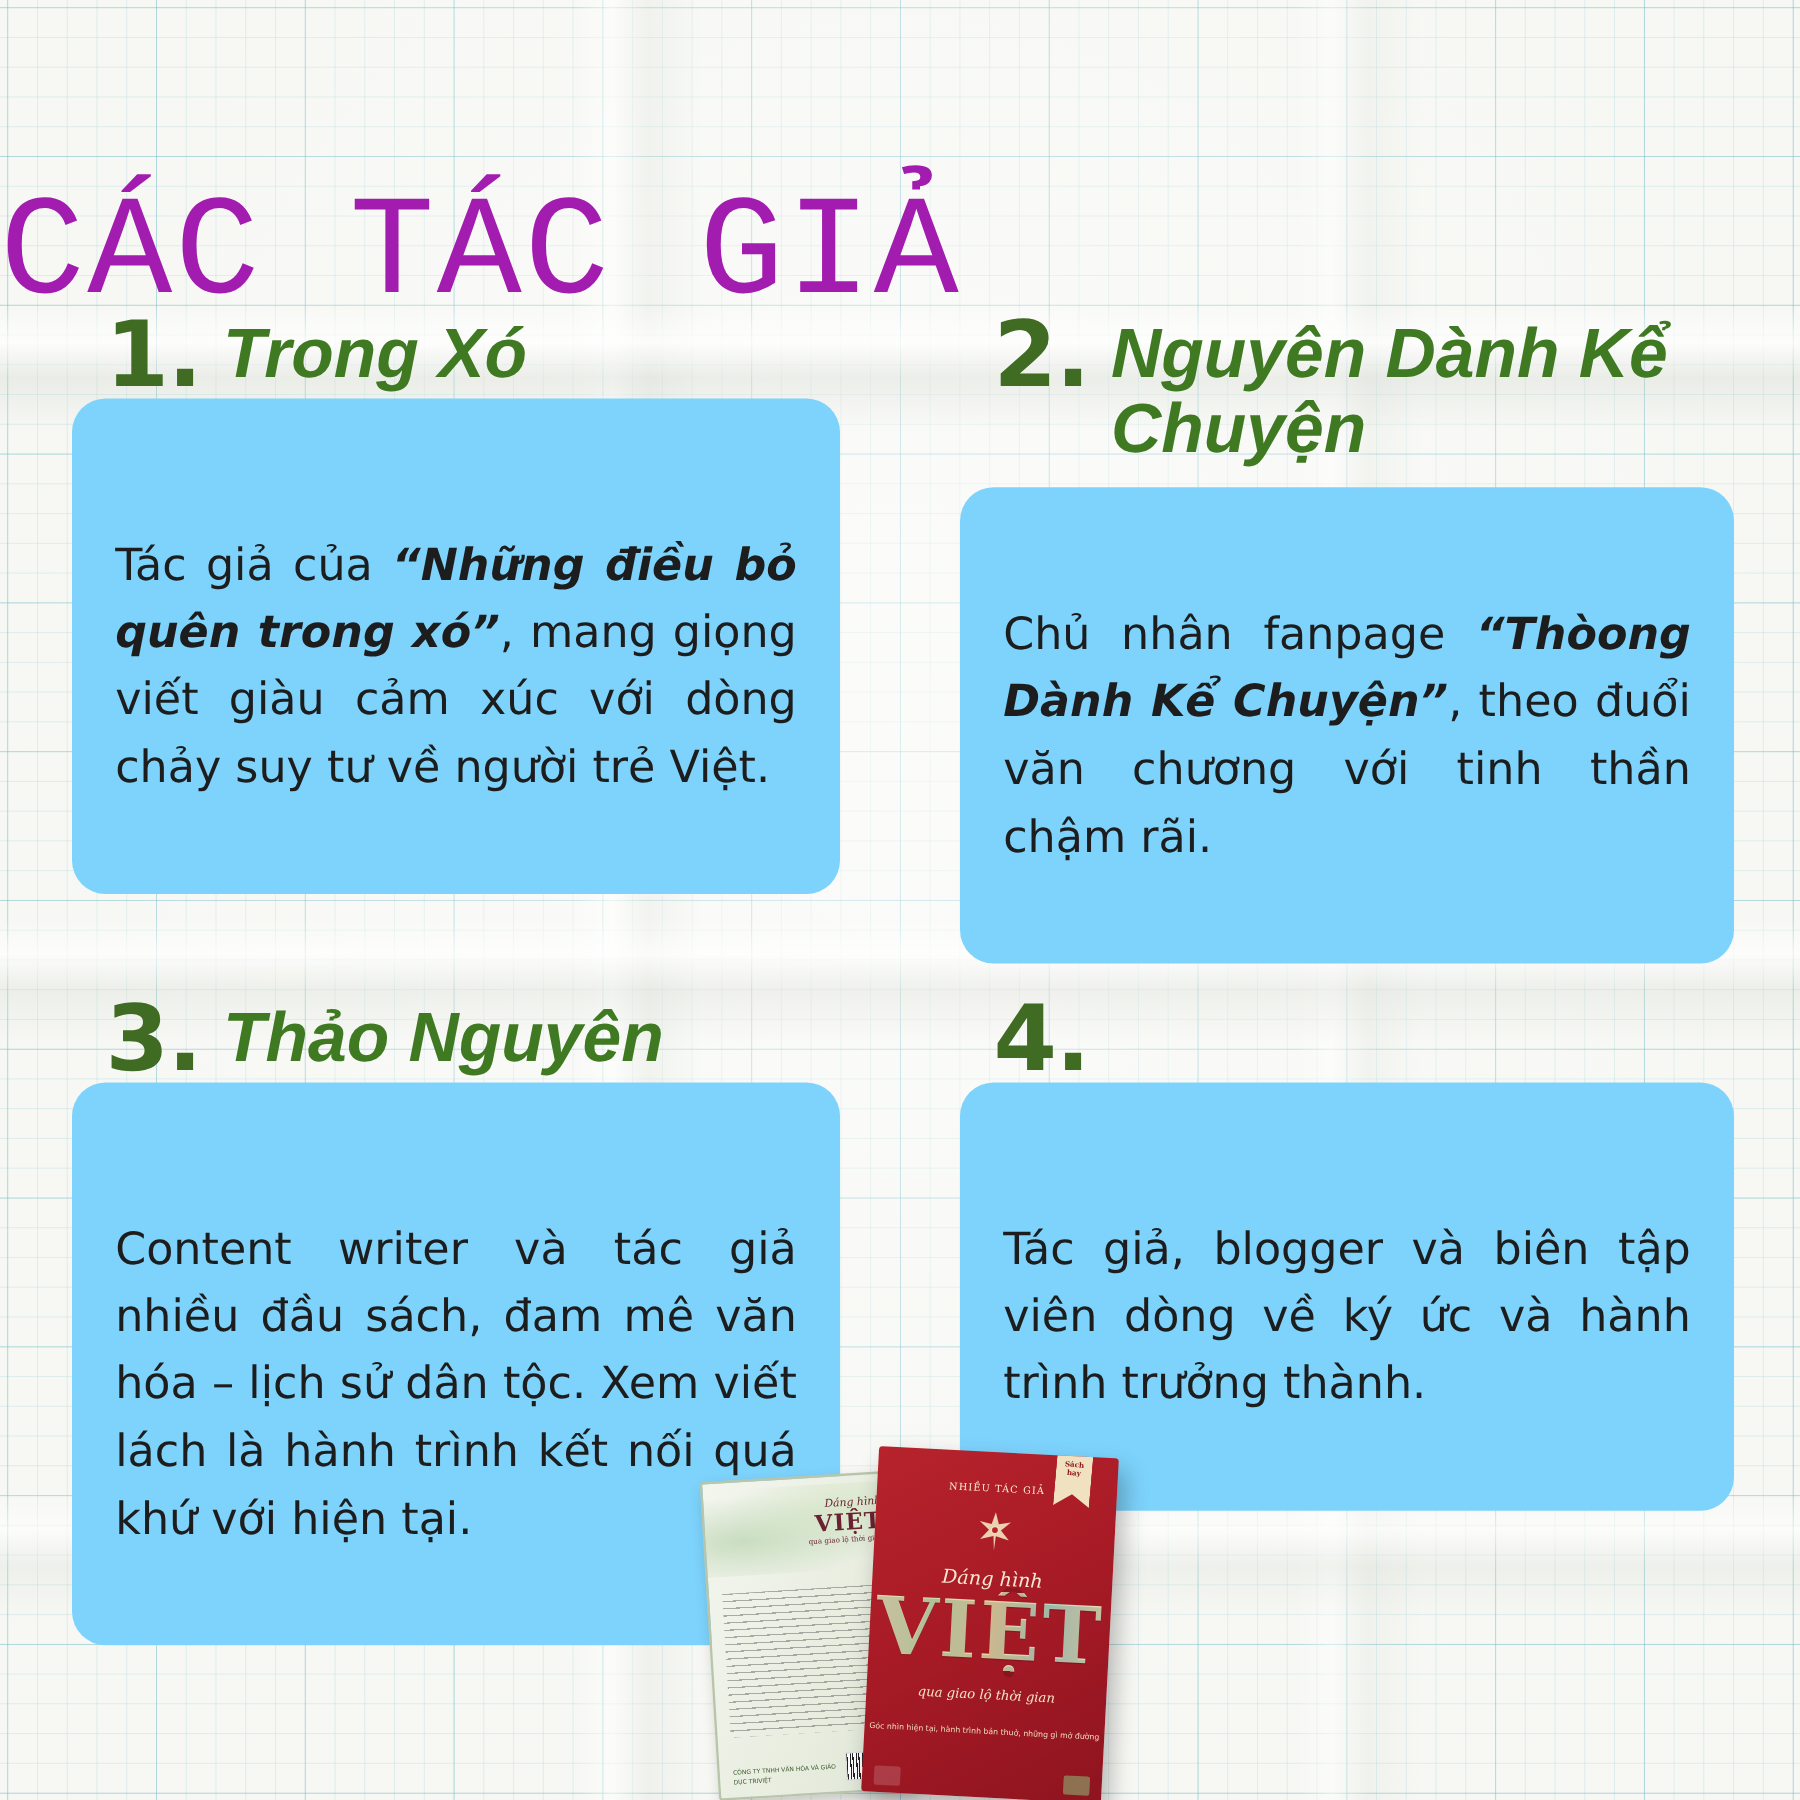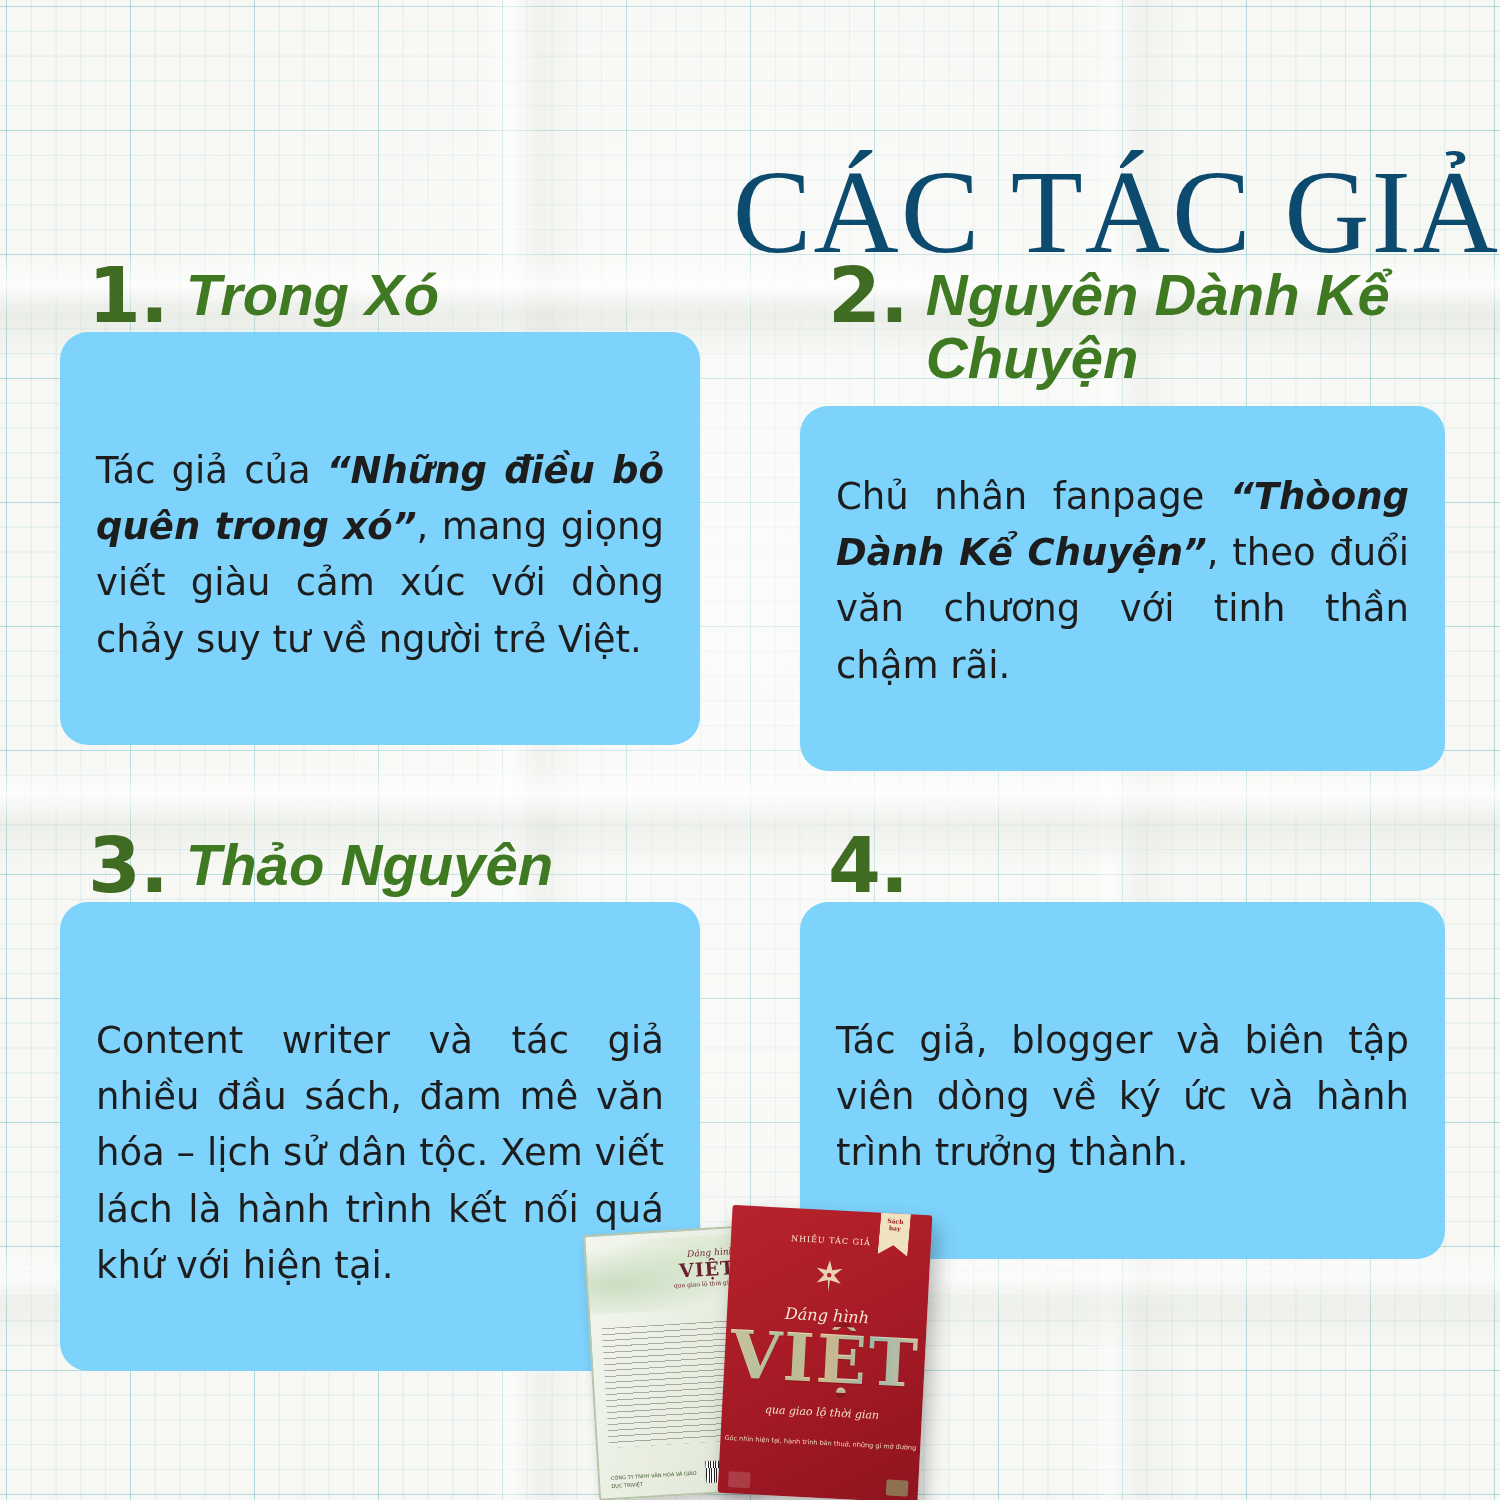--- a/index.html
+++ b/index.html
@@ -53,26 +53,26 @@
       linear-gradient(to right, rgba(255,255,255,0.0) 0%, rgba(255,255,255,0.0) 72%, rgba(255,255,255,0.5) 74%, rgba(205,210,200,0.16) 76%, rgba(255,255,255,0.0) 79%),
       radial-gradient(ellipse at 50% 40%, rgba(255,255,255,0.55) 0%, rgba(255,255,255,0.0) 70%);
   }
 
   
   #title {
     position: absolute;
     top: 72px;
     left: 0;
     width: 100%;
-    text-align: right;
-    font-family: Liberation Serif, serif;
+    text-align: left;
+    font-family: Liberation Mono, monospace;
     font-size: 118px;
     line-height: 1.05;
     letter-spacing: 2px;
-    color: #0c4a6e;
+    color: #a21caf;
     font-weight: 400;
   }
 
   
   .card {
     position: absolute;
     border-radius: 28px;
     box-sizing: border-box;
   }
   .card-body {
@@ -80,21 +80,21 @@
     left: 0;
     top: 74px;
     width: 100%;
     background: #7dd3fc;
     border-radius: 28px;
     box-sizing: border-box;
     padding: 74px 36px 40px 36px;
   }
   .card-body.tall-head {
     top: 148px;
-    padding-top: 26px;
+    padding-top: 58px;
   }
   .card-heading {
     position: absolute;
     top: 0;
     left: 28px;
     right: 10px;
     display: flex;
     align-items: flex-start;
     gap: 18px;
     z-index: 3;

